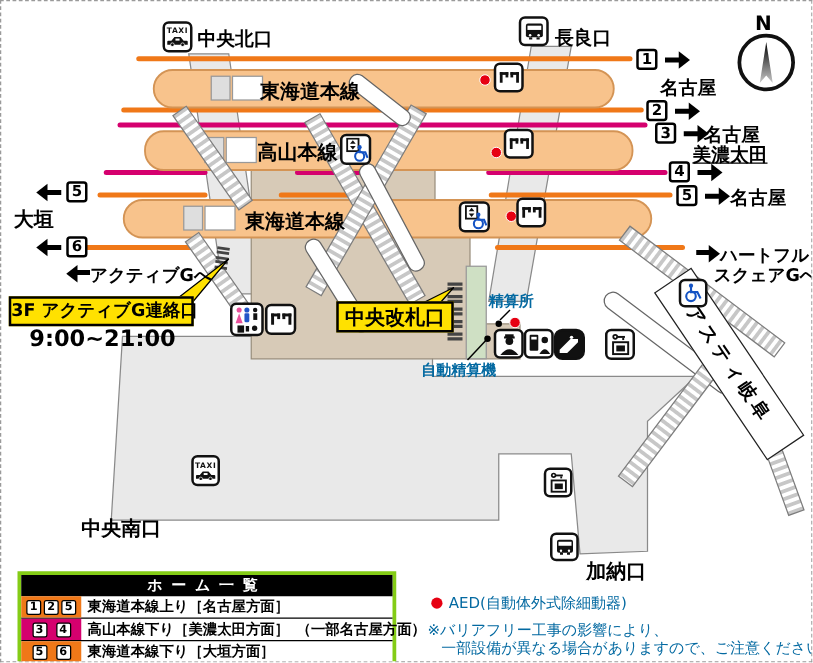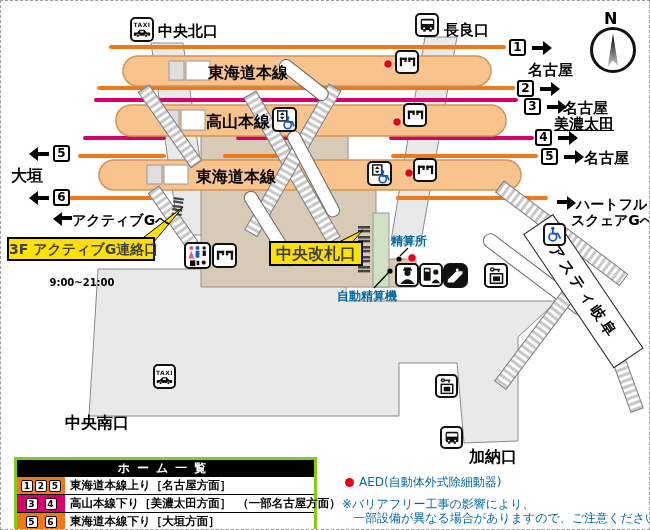--- a/index.html
+++ b/index.html
@@ -13,21 +13,21 @@
   .bdg{position:absolute;width:17px;height:17px;background:#fff;border:2px solid #000;border-radius:3px;font-weight:bold;font-size:12px;line-height:13px;text-align:center;box-sizing:border-box;color:#000;}
   .bdg-s{position:relative;display:inline-block;width:12px;height:12px;background:#fff;border:1px solid #000;border-radius:2px;font-weight:bold;font-size:9px;line-height:10px;text-align:center;box-sizing:border-box;color:#000;}
   .arr{position:absolute;width:20px;height:14px;}
   .arr i{position:absolute;top:5px;width:12px;height:4px;background:#000;}
   .arr b{position:absolute;top:0;width:0;height:0;}
   .arr-r i{left:0}.arr-r b{right:0;border-left:9px solid #000;border-top:7px solid transparent;border-bottom:7px solid transparent;}
   .arr-l i{right:0}.arr-l b{left:0;border-right:9px solid #000;border-top:7px solid transparent;border-bottom:7px solid transparent;}
   .arr-inl{position:relative;display:inline-block;width:19px;height:12px;vertical-align:1px;}
   .arr-inl i{position:absolute;top:4px;width:11px;height:4px;background:#000;}
   .arr-inl b{position:absolute;top:0;width:0;height:0;}
-  .ylw{position:absolute;background:var(--label-yellow);border:2px solid #000;font-weight:bold;text-align:center;color:#404040;box-sizing:border-box;white-space:nowrap;}
+  .ylw{position:absolute;background:var(--label-yellow);border:2px solid #000;font-weight:bold;text-align:center;color:#000000;box-sizing:border-box;white-space:nowrap;}
   .plat-lbl{position:absolute;font-weight:bold;font-size:16px;color:#000;white-space:nowrap;}
   .dest{position:absolute;font-weight:bold;font-size:15px;color:#000;white-space:nowrap;}
   .exit{position:absolute;font-weight:bold;font-size:15px;color:#000;white-space:nowrap;}
   .small-note{position:absolute;font-size:12px;color:#0369a1;white-space:nowrap;}
   .dot{position:absolute;border-radius:50%;}
   
   #legend{position:absolute;left:13px;top:456px;width:297px;border:3px solid #84cc16;background:#fff;}
   #legend .hd{background:#000;color:#fff;font-weight:bold;font-size:12px;letter-spacing:7px;text-align:center;height:16px;line-height:16px;}
   #legend .row{display:flex;height:17px;border-top:1px solid #000;align-items:stretch;}
   #legend .bcell{width:48px;display:flex;align-items:center;justify-content:center;gap:2px;flex:none;}
@@ -257,21 +257,21 @@
   <span class="arr arr-l" style="left:28px;top:190px;">
       <i></i>
       <b></b>
     </span>
   <span class="bdg" style="left:52px;top:188px;">6</span>
 
   <div class="lbl" style="left:52px;top:211px;font-size:14px;">
     <span class="arr-inl arr-l"><i></i><b></b></span><span>アクティブGへ</span>
   </div>
   <div class="ylw" style="left:6px;top:236px;width:148px;height:24px;font-size:14px;line-height:20px;">3F アクティブG連絡口</div>
-  <div class="lbl" style="left:8px;top:276px;width:146px;text-align:center;font-size:10px;">9:00~21:00</div>
+  <div class="lbl" style="left:8px;top:260px;width:146px;text-align:center;font-size:18px;">9:00~21:00</div>
 
   <div class="lbl" style="left:556px;top:195px;font-size:14px;line-height:16px;">
     <span class="arr-inl arr-r"><i></i><b></b></span><span>ハートフル</span><br>
     <span style="margin-left:14px;">スクェアGへ</span>
   </div>
   <div class="asty-band">
     <span>アスティ岐阜</span>
   </div>
 
   <div class="ylw" style="left:268px;top:240px;width:94px;height:25px;font-size:16px;line-height:21px;">中央改札口</div>

